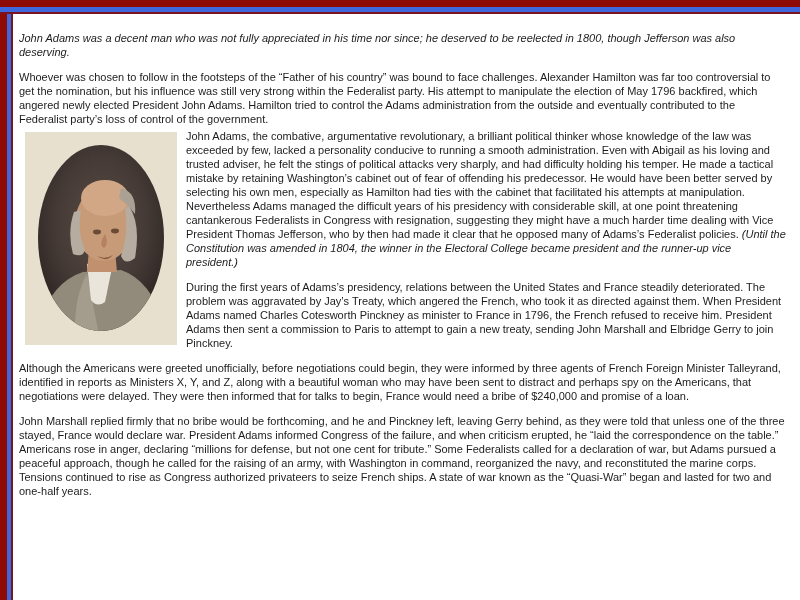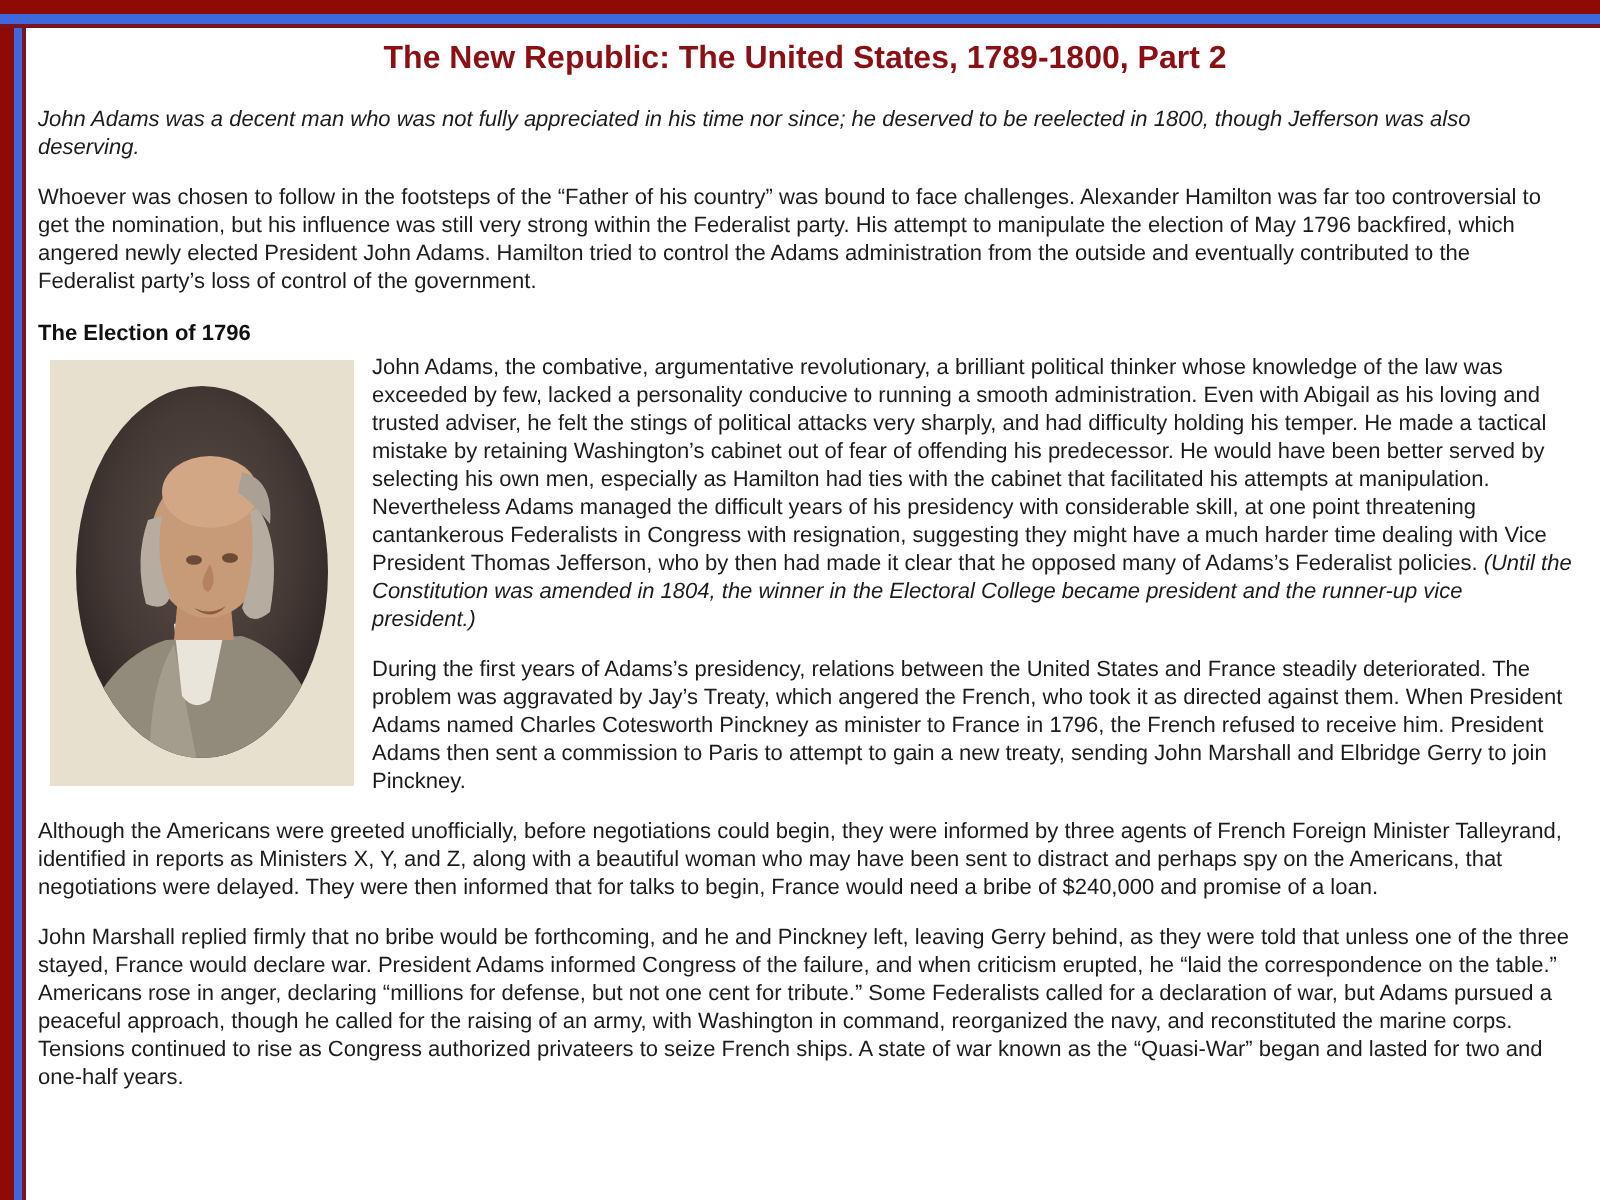--- a/index.html
+++ b/index.html
@@ -50,28 +50,26 @@
 <div class="frame-top-outer"></div>
 <div class="frame-top-blue"></div>
 <div class="frame-top-inner"></div>
 <div class="frame-left-outer"></div>
 <div class="frame-left-blue"></div>
 <div class="frame-left-inner"></div>
 
 <div class="content">
 
   <div class="titleblock">
-    <div class="title1">The New Republic: The United States, 1789-1800, Part 2</div>
   </div>
 
   <p class="intro">John Adams was a decent man who was not fully appreciated in his time nor since; he deserved to be reelected in 1800, though Jefferson was also deserving.</p>
 
   <p class="body-par">Whoever was chosen to follow in the footsteps of the “Father of his country” was bound to face challenges.  Alexander Hamilton was far too controversial to get the nomination, but his influence was still very strong within the Federalist party.  His attempt to manipulate the election of May 1796 backfired, which angered newly elected President John Adams. Hamilton tried to control the Adams administration from the outside and eventually contributed to the Federalist party’s loss of control of the government.</p>
 
-  <p class="heading">The Election of 1796</p>
 
   <div class="clearfix">
     <svg class="portrait" viewBox="0 0 152 213" xmlns="http://www.w3.org/2000/svg" role="img">
       <defs>
         <radialGradient id="vig" cx="50%" cy="42%" r="65%">
           <stop offset="0%" stop-color="#5a4c46"></stop>
           <stop offset="55%" stop-color="#453a36"></stop>
           <stop offset="100%" stop-color="#28201e"></stop>
         </radialGradient>
         <clipPath id="ovalClip">

